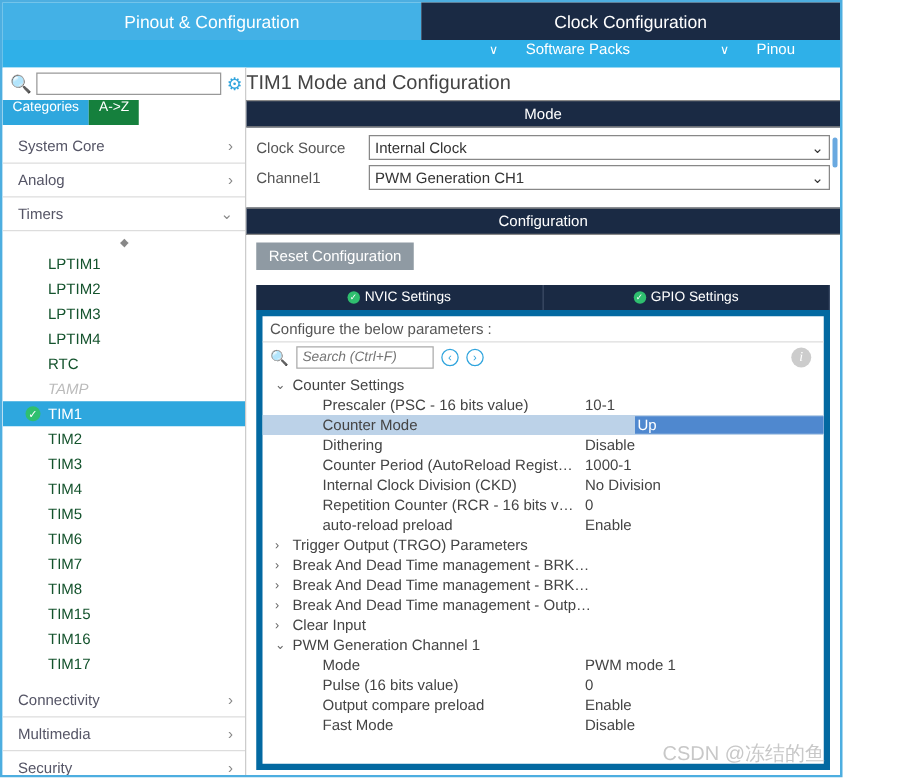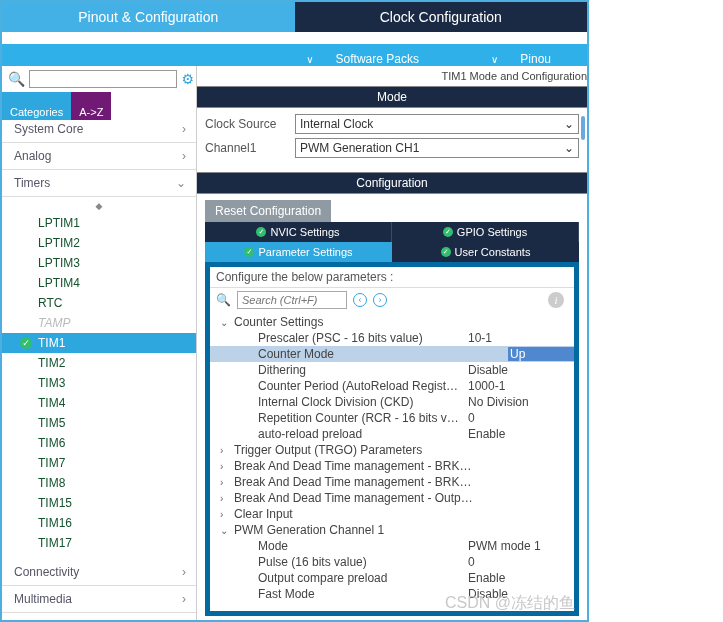--- a/index.html
+++ b/index.html
@@ -1,53 +1,53 @@
 <!DOCTYPE html>
 <html><head>
 <meta charset="utf-8">
 <style>
 * { box-sizing: border-box; margin: 0; padding: 0; font-family: "Segoe UI", Arial, sans-serif; }
 body { width: 723px; height: 622px; overflow: hidden; background: #fff; font-size: 12px; color: #333; }
-.outer { border: 2px solid #4daee0; width: 589px; height: 622px; display: flex; flex-direction: column; }
+.outer { border: 2px solid #4daee0; width: 674px; height: 622px; display: flex; flex-direction: column; }
 .topbar { display: flex; height: 30px; }
 .topbar .tab { flex: 1; display: flex; align-items: center; justify-content: center; font-size: 14px; cursor: pointer; }
 .tab-active { background: #43b1e6; color: #fff; }
 .tab-dark { background: #1a2a44; color: #fff; }
-.subbar { background: #2fb0e8; color: #fff; height: 22px; display: flex; justify-content: flex-end; align-items: flex-end; font-size: 12px; margin-top: 12px; }
+.subbar { background: #2fb0e8; color: #fff; height: 22px; display: flex; justify-content: flex-end; align-items: flex-start; font-size: 12px; }
 .subbar span { margin: 0 18px; cursor: pointer; }
 .subbar .chev { font-size: 10px; margin-right: 4px; }
 .main { flex: 1; display: flex; overflow: hidden; }
 .left { width: 195px; border-right: 1px solid #ccc; display: flex; flex-direction: column; background: #fff; }
 .search-row { display: flex; align-items: center; padding: 4px 6px; gap: 4px; }
 .search-row .mag { color: #2fa4dd; font-size: 14px; }
 .search-row input { flex: 1; height: 18px; border: 1px solid #999; padding: 0 2px; font-size: 11px; }
 .gear { color: #2fa4dd; font-size: 14px; cursor: pointer; }
 .cat-tabs { display: flex; height: 20px; font-size: 11px; }
-.cat-tabs .ct { padding: 14px 8px; cursor: pointer; }
+.cat-tabs .ct { padding: 0 8px; cursor: pointer; }
 .ct-active { background: #2ea7de; color: #fff; }
-.ct-dark { background: #701a75; color: #fff; }
+.ct-dark { background: #15803d; color: #fff; }
 .tree { flex: 1; overflow-y: auto; padding: 4px 0; }
 .cat-head { display: flex; justify-content: space-between; align-items: center; padding: 6px 10px 6px 12px; color: #556; cursor: pointer; border-bottom: 1px solid #ddd; font-size: 12px; text-align: right; }
 .cat-head .arrow { color: #888; font-size: 12px; }
 .tim-list { padding: 2px 0 6px 0; }
 .sort-caret { text-align: center; color: #888; font-size: 9px; padding: 2px 0; }
 .tim-item { padding: 2px 0 2px 36px; color: #14532d; cursor: pointer; font-size: 12px; line-height: 16px; }
 .tim-item.dim { color: #bbb; font-style: italic; }
 .tim-item.sel { background: #2ea7de; color: #fff; display: flex; align-items: center; padding-left: 18px; }
 .check-circle { width: 12px; height: 12px; border-radius: 50%; background: #2fbf6f; color: #fff; font-size: 9px; display: inline-flex; align-items: center; justify-content: center; margin-right: 6px; }
 .right { flex: 1; display: flex; flex-direction: column; overflow: hidden; }
-.panel-title { text-align: right; padding: 4px 0; color: #444; font-size: 11px; position: relative; }
+.panel-title { text-align: left; padding: 4px 0; color: #444; font-size: 16px; position: relative; }
 .mode-hdr, .config-hdr { background: #1a2a44; color: #fff; text-align: center; padding: 3px 0; font-size: 12px; border-top: 1px solid #888; border-bottom: 1px solid #888; }
 .mode-body { padding: 6px 8px 10px 8px; }
 .mode-row { display: flex; align-items: center; margin-bottom: 4px; }
 .mode-row .lbl { width: 90px; color: #555; font-size: 12px; }
 .mode-row .sel-box { flex: 1; border: 1px solid #888; height: 20px; display: flex; align-items: center; justify-content: space-between; padding: 0 4px; color: #333; cursor: pointer; background: #fff; }
 .conf-body { padding: 6px 8px 0 8px; }
 .reset-btn { background: #8f9aa3; color: #fff; border: none; padding: 4px 10px; font-size: 12px; cursor: pointer; }
-.tabs1 { display: flex; margin-top: 0; }
+.tabs1 { display: flex; margin-top: 12px; }
 .tabs1 .t { flex: 1; background: #1a2a44; color: #fff; padding: 4px 0; text-align: center; font-size: 11px; border-right: 1px solid #3a4a64; cursor: pointer; display: flex; justify-content: center; align-items: center; gap: 4px; }
 .tabs2 { display: flex; }
 .tabs2 .t { flex: 1; padding: 4px 0; text-align: center; font-size: 11px; cursor: pointer; display: flex; justify-content: center; align-items: center; gap: 4px; }
 .tabs2 .t.active { background: #2ea7de; color: #fff; }
 .tabs2 .t.inactive { background: #1a2a44; color: #fff; }
 .mini-check { width: 10px; height: 10px; border-radius: 50%; background: #2fbf6f; display: inline-flex; align-items: center; justify-content: center; font-size: 7px; }
 .params { border: 5px solid #0369a1; margin: 0 8px 4px 8px; flex: 1; overflow-y: auto; display: flex; flex-direction: column; }
 .params-head { padding: 3px 6px; color: #555; border-bottom: 1px solid #ddd; }
 .search2-row { display: flex; align-items: center; gap: 6px; padding: 3px 6px; }
 .search2-row input { width: 110px; height: 18px; border: 1px solid #aaa; font-style: italic; color: #999; padding: 0 4px; font-size: 11px; }
@@ -161,30 +161,20 @@
     <div class="tabs1">
      <div class="t">
               <span class="mini-check">✓</span>
               <span>NVIC Settings</span>
             </div>
      <div class="t">
               <span class="mini-check">✓</span>
               <span>GPIO Settings</span>
             </div>
     </div>
-    <div class="tabs2">
-     <div class="t active">
-              <span class="mini-check">✓</span>
-              <span>Parameter Settings</span>
-            </div>
-     <div class="t inactive">
-              <span class="mini-check">✓</span>
-              <span>User Constants</span>
-            </div>
-    </div>
    </div>
    <div class="params">
     <div class="params-head">Configure the below parameters :</div>
     <div class="search2-row">
      <span class="mag" style="color:#2fa4dd">🔍</span>
      <input placeholder="Search (Ctrl+F)" style="">
      <span class="nav-circle">‹</span>
      <span class="nav-circle">›</span>
      <span class="info-i">i</span>
     </div>

